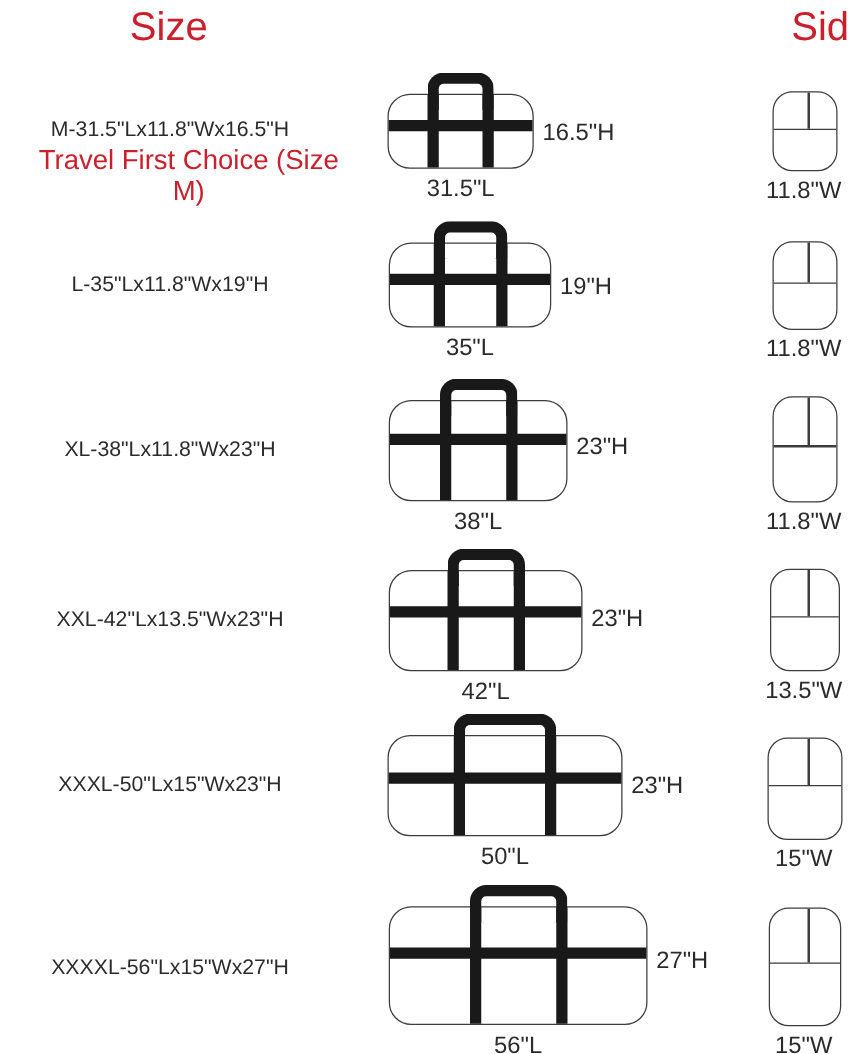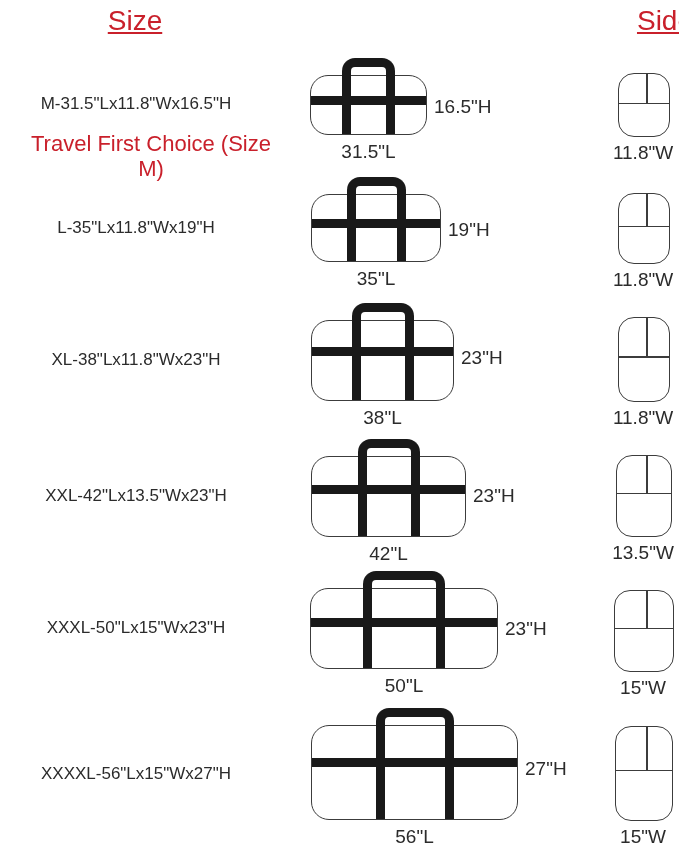--- a/index.html
+++ b/index.html
@@ -6,38 +6,37 @@
   .stage{
     position:relative;
     width:679px;height:843px;
     background:#fff;
     font-family:"Liberation Sans", sans-serif;
     color:#2b2b2b;
     overflow:hidden;
   }
   .col-header{
     position:absolute;top:0;
-    font-size:28px;line-height:42px;
+    font-size:32px;line-height:42px;
     color:#c9202b;
     text-align:center;
-    text-decoration:underline;
   }
   .hdr-size{left:0;width:270px;}
   .hdr-front{left:302px;width:142px;}
   .hdr-side{left:624px;width:82px;}
 
   .row{display:contents;}
 
   .size-cell{
     position:absolute;left:0;width:272px;
     top:var(--textT);
     text-align:center;
   }
   .size-text{font-size:17px;line-height:20px;color:#2b2b2b;}
-  .size-subtitle{font-size:22px;line-height:25px;color:#c9202b;margin-top:17px;padding-left:30px;}
+  .size-subtitle{font-size:22px;line-height:25px;color:#c9202b;margin-top:1px;padding-left:30px;}
 
   .front-fig{
     position:absolute;
     left:var(--bodyL);top:var(--bodyT);
     width:var(--bw);height:var(--bh);
   }
   .bag-body{
     position:absolute;inset:0;
     border:1.5px solid #3c3c3c;
     border-radius:18px;

